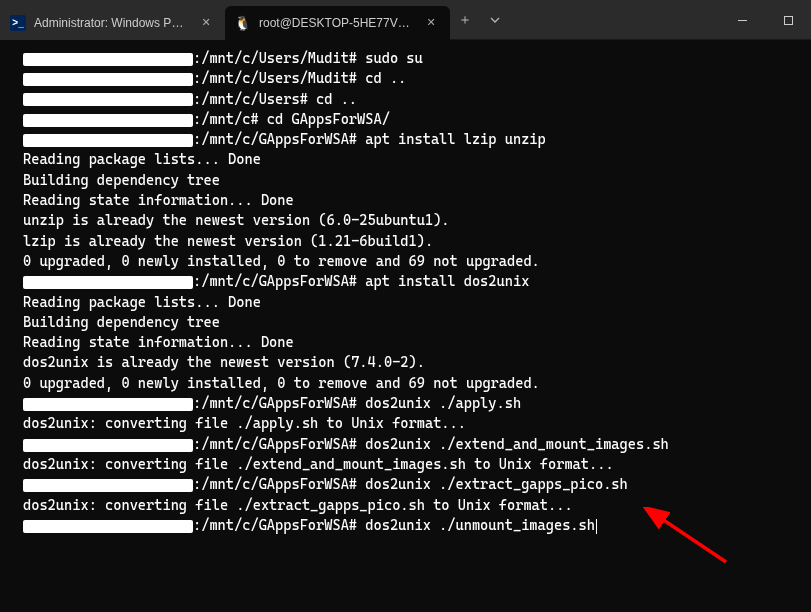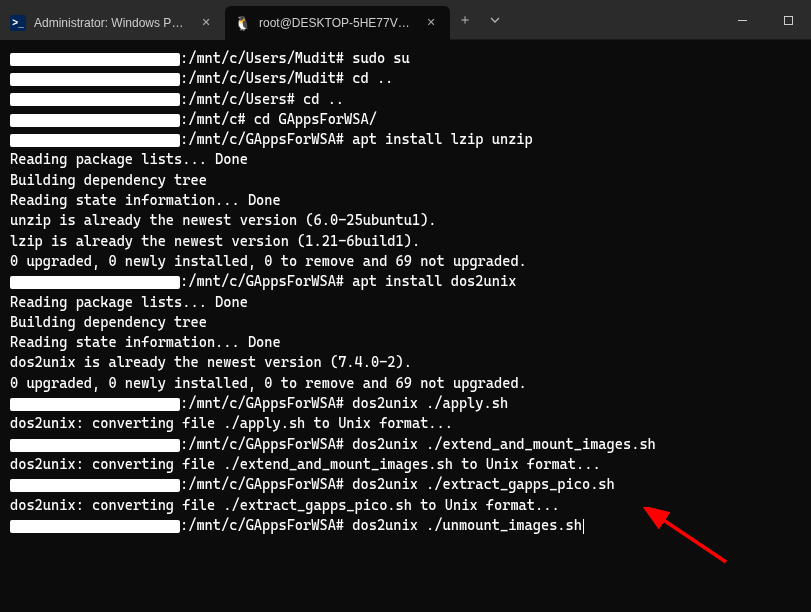--- a/index.html
+++ b/index.html
@@ -98,21 +98,21 @@
       width: 46px;
       height: 40px;
       display: flex;
       align-items: center;
       justify-content: center;
       color: #cccccc;
       cursor: pointer;
     }
     .win-btn svg { stroke: #cccccc; }
     .terminal {
-      padding: 8px 10px;
+      padding: 8px 23px;
       line-height: 1.45;
       white-space: pre;
       font-family: Consolas, 'Cascadia Mono', monospace;
       font-size: 14px;
       color: #ffffff;
     }
     .line { display: block; }
     .redacted {
       display: inline-block;
       vertical-align: middle;

